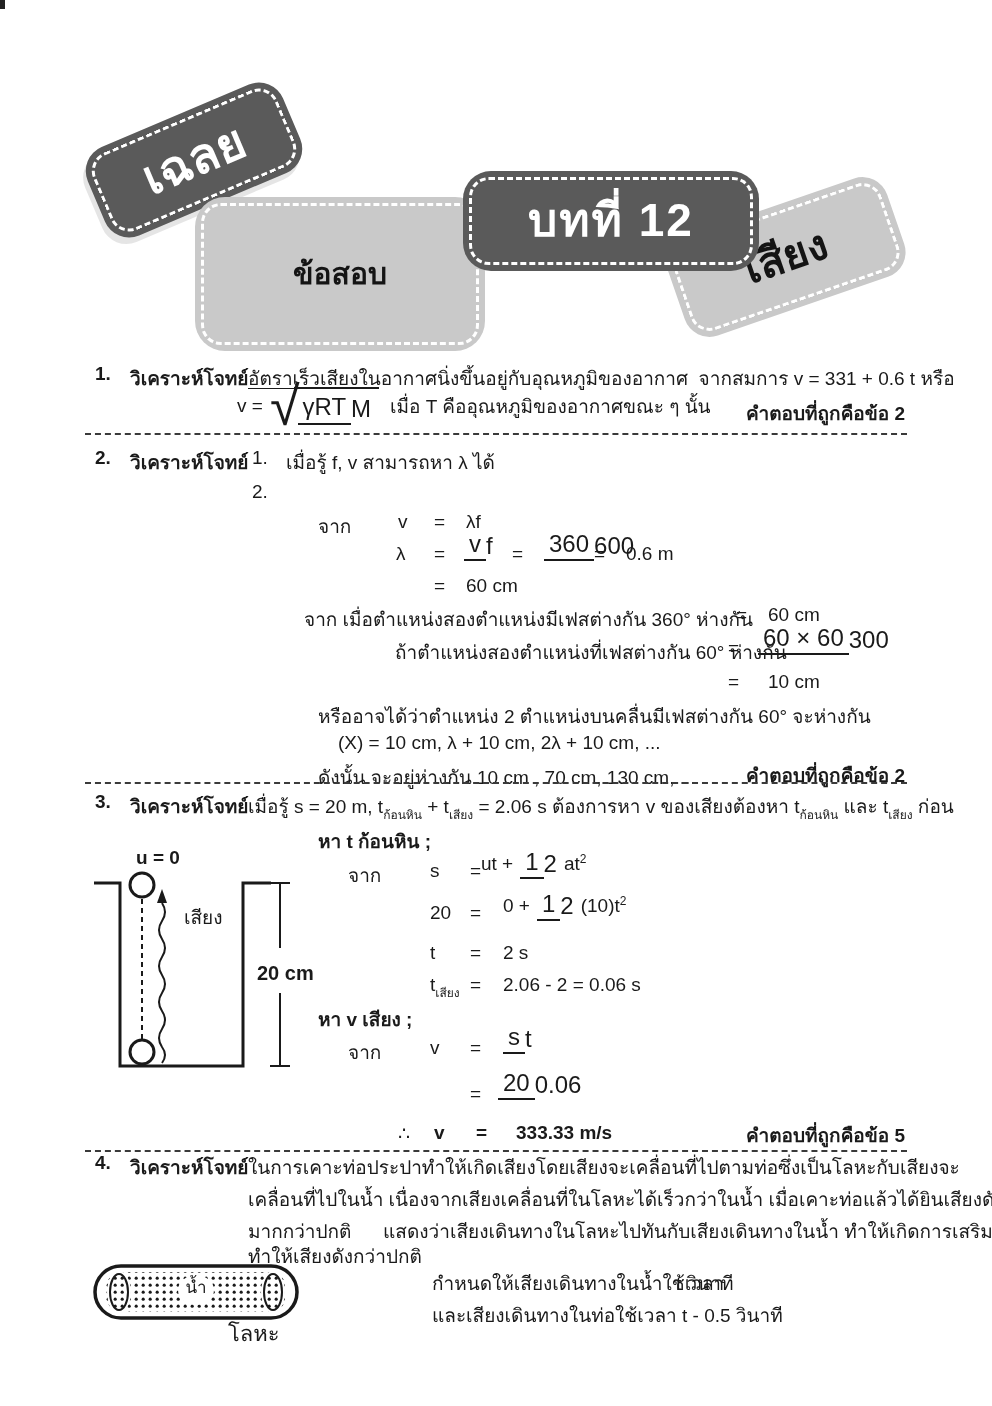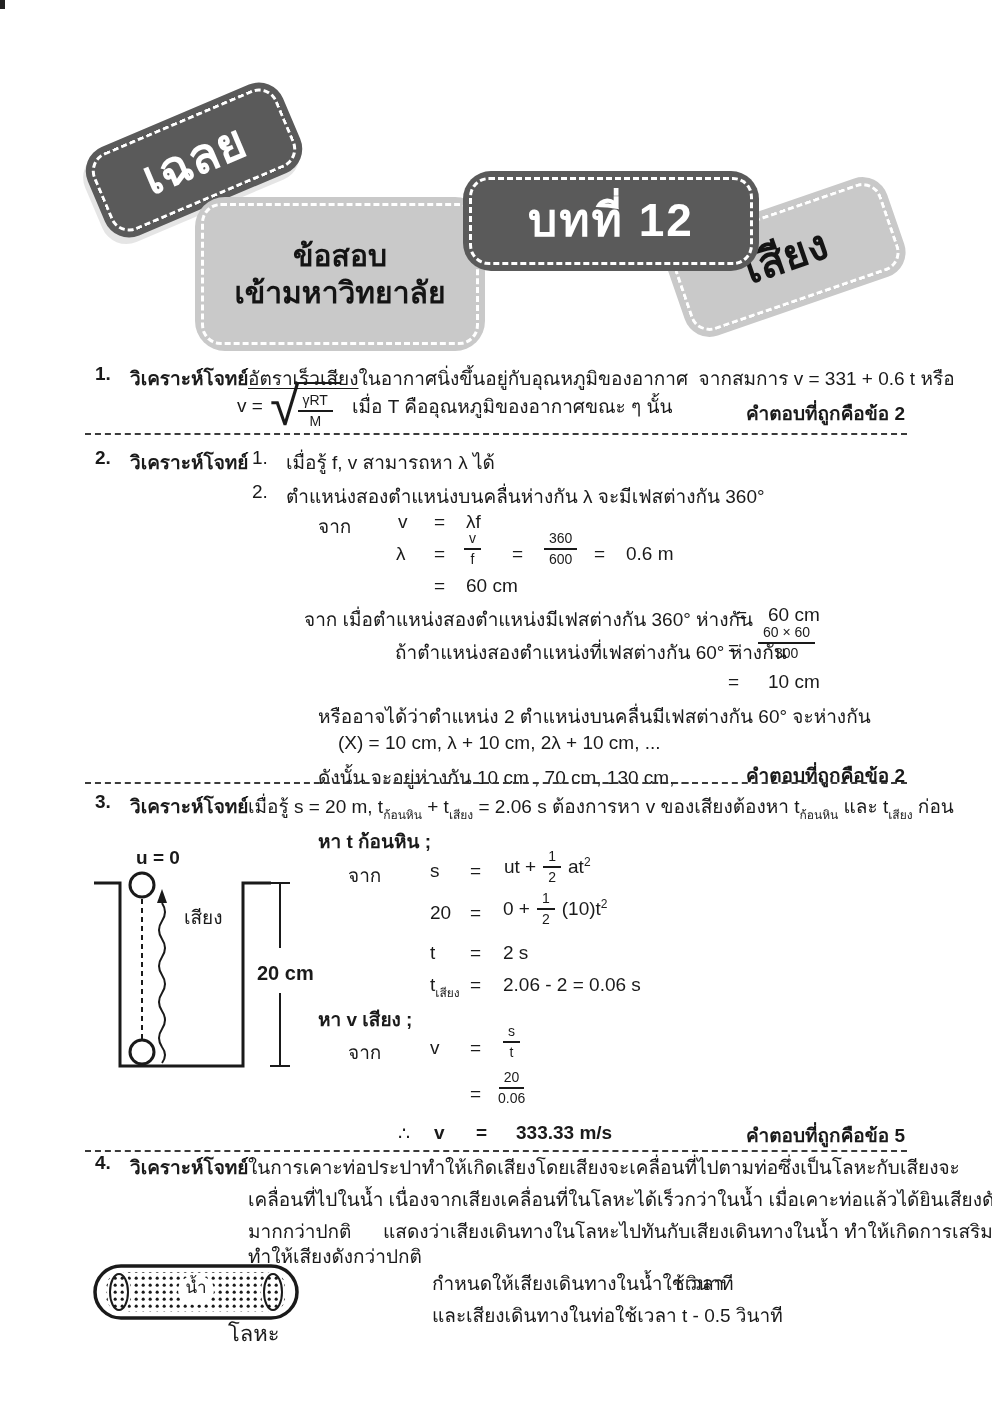--- a/index.html
+++ b/index.html
@@ -11,21 +11,21 @@
   .ans{position:absolute;right:87px;font-weight:700;white-space:nowrap;}
   .sep{position:absolute;left:85px;width:822px;border-top:2px dashed #3a3a3a;height:0;}
   
   .badge{position:absolute;display:flex;flex-direction:column;align-items:center;justify-content:center;
          text-align:center;font-weight:700;line-height:1.25;}
   .badge .dash{position:absolute;inset:6px;border:3px dashed #ffffff;border-radius:20px;pointer-events:none;}
   .badge-dark{background:#5a5a5a;color:#ffffff;}
   .badge-light{background:#c9c9c9;color:#141414;}
   
   .mrow{position:absolute;display:flex;align-items:center;gap:7px;white-space:nowrap;}
-  .frac{display:inline-flex;flex-direction:column;align-items:center;font-size:14px;line-height:1.18;}
+  .frac{display:inline-flex;flex-direction:row;align-items:center;font-size:24px;line-height:1.18;}
   .frac .fn{padding:0 5px 1px;border-bottom:2px solid #1a1a1a;}
   .frac .fd{padding-top:1px;}
   .afrac{position:absolute;}
   .sqrt{display:inline-flex;align-items:center;}
   .sqrt-sign{font-size:54px;line-height:48px;font-weight:400;}
   .sqrt-body{border-top:2.5px solid #1a1a1a;margin-left:-6px;padding:4px 8px 0 4px;}
   .ssub{font-size:12px;position:relative;top:6px;}
   .ssup{font-size:12px;position:relative;top:-7px;}
   .whitebg{background:#ffffff;padding:0 3px;}
   svg{position:absolute;}
@@ -38,21 +38,20 @@
   <div style="position:absolute;left:0;top:0;width:5px;height:9px;background:#222;"></div>
 
   <div class="badge badge-dark" style="left:88px;top:112px;width:212px;height:96px;border-radius:26px;transform:rotate(-23deg);font-size:48px;box-shadow:-5px 5px 0 rgba(0,0,0,0.10);z-index:1;">
     <span class="dash"></span>
     <span>เฉลย</span>
   </div>
 
   <div class="badge badge-light" style="left:195px;top:197px;width:290px;height:154px;border-radius:30px;font-size:30px;z-index:2;">
     <span class="dash"></span>
     <span>ข้อสอบ</span>
-    <span>เข้ามหาวิทยาลัย</span>
   </div>
 
   <div class="badge badge-dark" style="left:463px;top:171px;width:296px;height:100px;border-radius:28px;font-size:46px;letter-spacing:2px;z-index:3;">
     <span class="dash"></span>
     <span>บทที่ 12</span>
   </div>
 
   <div class="badge badge-light" style="left:670px;top:205px;width:232px;height:104px;border-radius:26px;transform:rotate(-19deg);font-size:42px;z-index:1;">
     <span class="dash"></span>
     <span>เสียง</span>
@@ -77,21 +76,20 @@
   </div>
   <span class="ans" style="top:398px;">คำตอบที่ถูกคือข้อ 2</span>
 
   <div class="sep" style="top:433px;"></div>
 
   <span class="t b" style="left:95px;top:447px;">2.</span>
   <span class="t b" style="left:130px;top:447px;">วิเคราะห์โจทย์</span>
   <span class="t" style="left:252px;top:447px;">1.</span>
   <span class="t" style="left:286px;top:447px;">เมื่อรู้ f, v สามารถหา λ ได้</span>
   <span class="t" style="left:252px;top:481px;">2.</span>
-  <span class="t" style="left:286px;top:481px;">ตำแหน่งสองตำแหน่งบนคลื่นห่างกัน λ จะมีเฟสต่างกัน 360°</span>
 
   <span class="t" style="left:318px;top:511px;">จาก</span>
   <span class="t" style="left:398px;top:511px;">v</span>
   <span class="t" style="left:434px;top:511px;">=</span>
   <span class="t" style="left:466px;top:511px;">λf</span>
 
   <span class="t" style="left:396px;top:543px;">λ</span>
   <span class="t" style="left:434px;top:543px;">=</span>
   <span class="frac afrac" style="left:464px;top:530px;">
     <span class="fn">v</span>
@@ -131,21 +129,21 @@
 
   <span class="t b" style="left:95px;top:791px;">3.</span>
   <span class="t b" style="left:130px;top:791px;">วิเคราะห์โจทย์</span>
   <span class="t" style="left:248px;top:791px;"><span>เมื่อรู้  s = 20 m, t</span><span class="ssub">ก้อนหิน</span><span> + t</span><span class="ssub">เสียง</span><span> = 2.06 s ต้องการหา v ของเสียงต้องหา t</span><span class="ssub">ก้อนหิน</span><span> และ t</span><span class="ssub">เสียง</span><span> ก่อน</span></span>
 
   <span class="t b" style="left:318px;top:826px;">หา t ก้อนหิน ;</span>
 
   <span class="t" style="left:348px;top:860px;">จาก</span>
   <span class="t" style="left:430px;top:860px;">s</span>
   <span class="t" style="left:470px;top:860px;">=</span>
-  <div class="mrow" style="left:504px;top:848px;align-items:center;">
+  <div class="mrow" style="left:481px;top:848px;align-items:center;">
     <span>ut +</span>
     <span class="frac">
       <span class="fn">1</span>
       <span class="fd">2</span>
     </span>
     <span><span>at</span><span class="ssup">2</span></span>
   </div>
 
   <span class="t" style="left:430px;top:902px;">20</span>
   <span class="t" style="left:470px;top:902px;">=</span>

